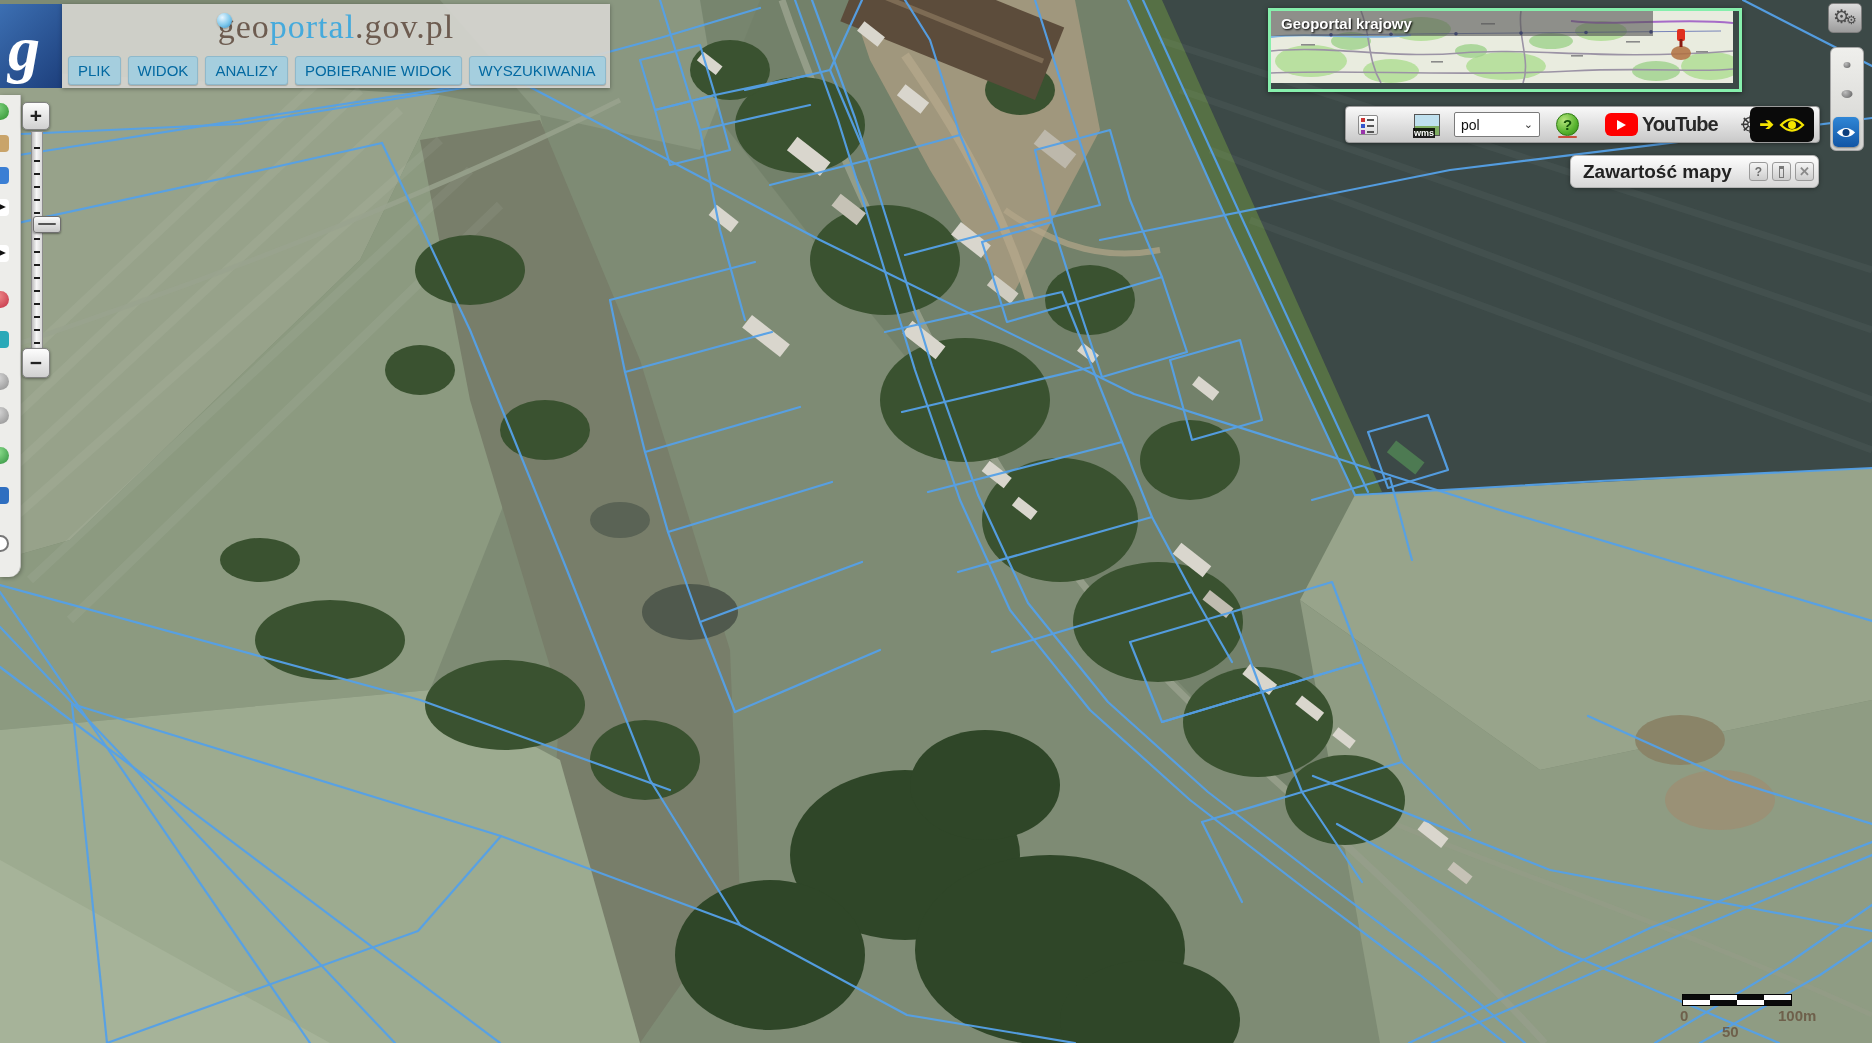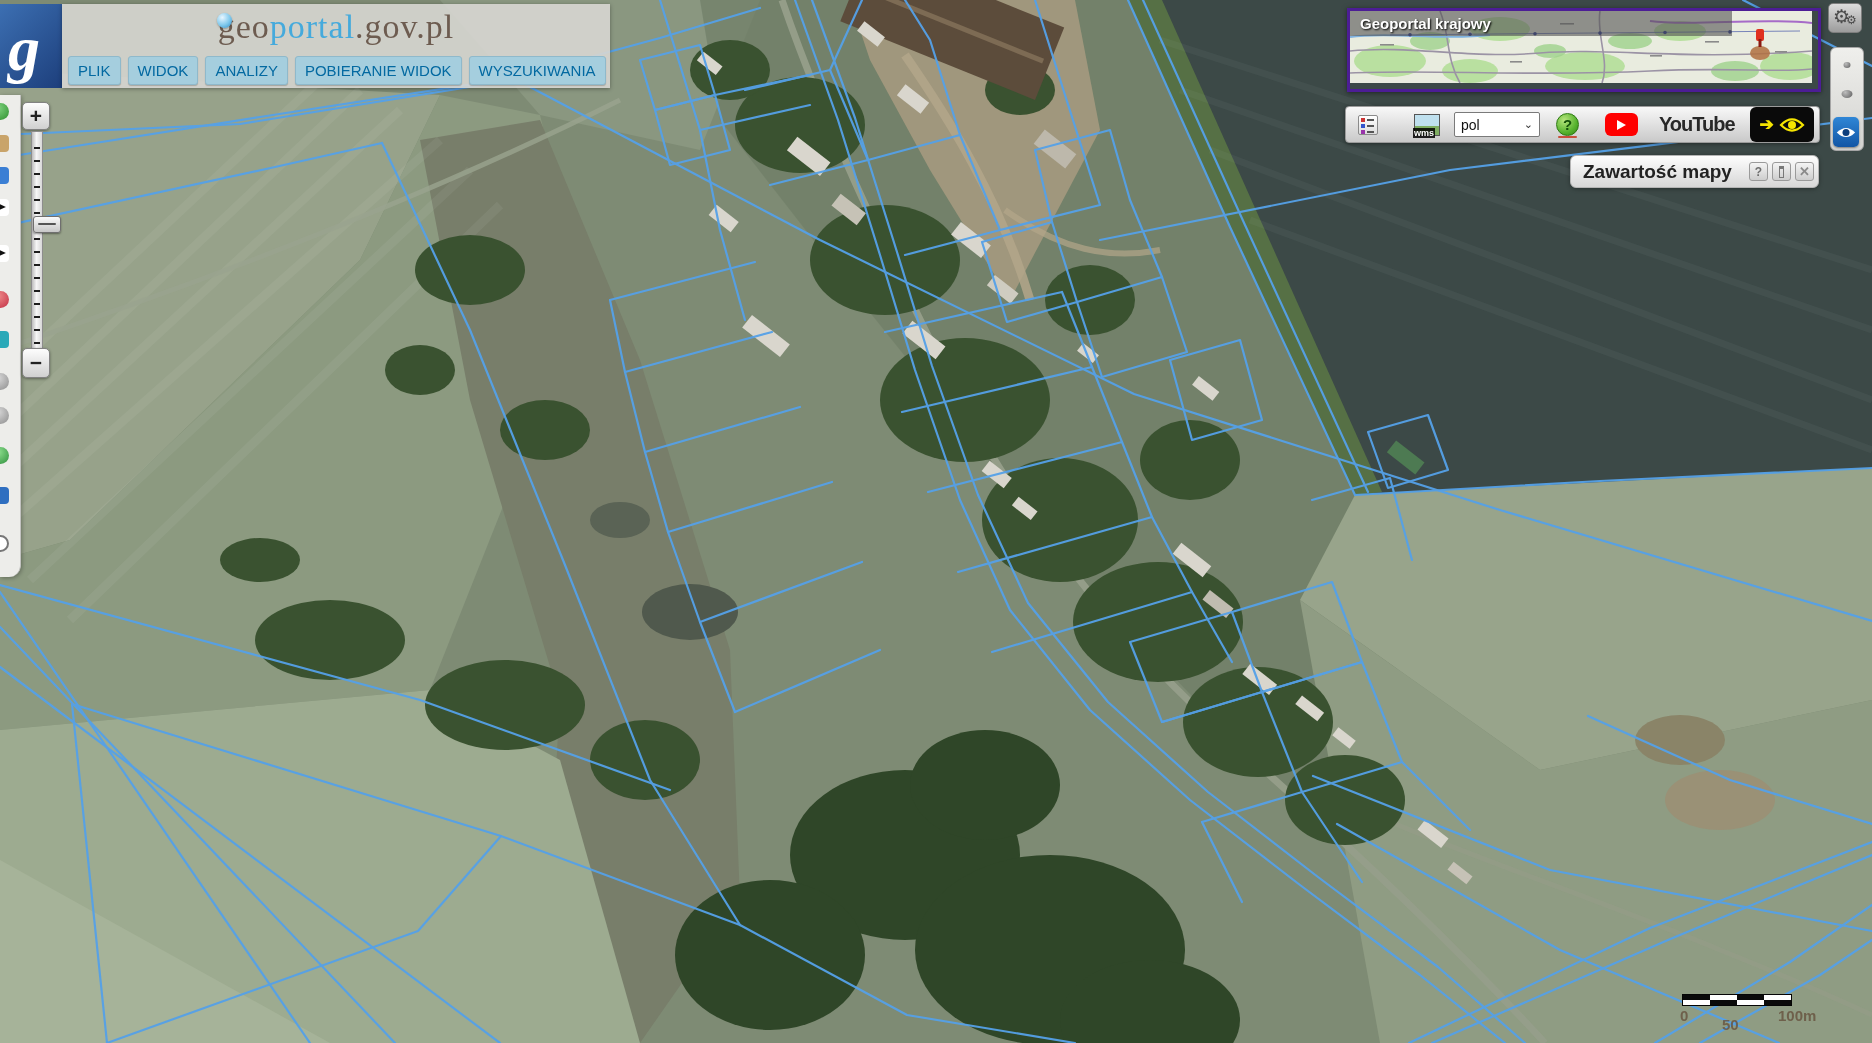--- a/index.html
+++ b/index.html
@@ -28,21 +28,21 @@
   
   .zoomer{position:absolute;left:22px;top:102px;z-index:25;}
   .zbtn{position:absolute;left:0;width:28px;height:28px;background:linear-gradient(#fdfdfd,#d0d0d0);border:1px solid #828282;border-radius:5px;font:bold 21px "Liberation Sans",sans-serif;color:#222;display:flex;align-items:center;justify-content:center;cursor:pointer;box-shadow:0 1px 3px rgba(0,0,0,.4);}
   .zbtn.minus{top:246px;height:30px;}
   .ztrack{position:absolute;left:9px;top:29px;width:10px;height:218px;background:linear-gradient(to right,#bdbdbd,#f6f6f6 45%,#d7d7d7);border:1px solid #8d8d8d;}
   .zticks{position:absolute;left:2px;top:4px;width:6px;height:210px;background:repeating-linear-gradient(to bottom,transparent 0 11px,#1d1d1d 11px 13px);}
   .zhandle{position:absolute;left:1px;top:84px;width:26px;height:15px;background:linear-gradient(#fbfbfb,#c7c7c7);border:1px solid #6f6f6f;border-radius:3px;cursor:grab;box-shadow:0 1px 2px rgba(0,0,0,.4);}
   .zhandle:after{content:"";position:absolute;left:4px;right:4px;top:6px;height:2px;background:#555;border-radius:1px;}
 
   
-  .overview{position:absolute;left:1347px;top:8px;width:468px;height:78px;border:3px solid #4c1d95;box-shadow:0 1px 5px rgba(0,0,0,.5);z-index:30;}
+  .overview{position:absolute;left:1268px;top:8px;width:468px;height:78px;border:3px solid #86efac;box-shadow:0 1px 5px rgba(0,0,0,.5);z-index:30;}
   .overview svg{position:absolute;left:0;top:0;}
   .ov-title{position:absolute;left:0;top:0;right:86px;height:25px;background:rgba(82,82,82,.6);color:#fff;font-weight:bold;font-size:15px;line-height:25px;padding-left:10px;text-shadow:1px 1px 2px #000;}
 
   
   .gear-btn{position:absolute;left:1828px;top:3px;width:34px;height:30px;border:1px solid #7e7e7e;border-radius:5px;background:linear-gradient(#dcdcdc,#9c9c9c);z-index:30;cursor:pointer;color:#4b4b4b;}
   .gear-btn .g1{position:absolute;left:4px;top:1px;font-size:19px;}
   .gear-btn .g2{position:absolute;left:17px;top:9px;font-size:12px;}
   .side-col{position:absolute;left:1830px;top:47px;width:32px;height:102px;border:1px solid #a5a5a5;border-radius:6px;background:linear-gradient(#efefec,#d3d3d0);z-index:30;}
   .side-dot{position:absolute;left:50%;transform:translateX(-50%);border-radius:50%;background:radial-gradient(circle at 35% 30%,#bdbdbd,#5c5c5c);}
   .eye-btn{position:absolute;left:2px;bottom:3px;width:26px;height:30px;border-radius:5px;background:linear-gradient(#2f86d6,#1256a5);display:flex;align-items:center;justify-content:center;cursor:pointer;box-shadow:0 1px 2px rgba(0,0,0,.4);}
@@ -52,21 +52,21 @@
   .legend-ic{margin-left:12px;width:20px;height:20px;background:linear-gradient(#fff,#dcdcdc);border:1px solid #8a8a8a;border-radius:2px;padding:2px 2px;box-sizing:border-box;cursor:pointer;}
   .legend-row{display:flex;align-items:center;gap:2px;margin-bottom:2px;}
   .legend-sq{width:4px;height:4px;}
   .legend-bar{width:7px;height:2px;background:#555;}
   .wms-ic{margin-left:36px;position:relative;width:24px;height:20px;background:linear-gradient(#bfe0ee 0 55%,#7fae62 55% 100%);border:1px solid #555;cursor:pointer;}
   .wms-txt{position:absolute;left:-2px;bottom:-3px;font:bold 9px "Liberation Sans",sans-serif;color:#fff;background:rgba(0,0,0,.85);padding:0 1px;letter-spacing:0;}
   .lang-sel{margin-left:14px;width:72px;height:23px;background:#fff;border:1px solid #7a7a7a;border-radius:2px;display:flex;align-items:center;justify-content:space-between;padding:0 6px;font-size:14px;color:#111;cursor:pointer;}
   .lang-chev{font-size:11px;color:#333;}
   .help-btn{margin-left:16px;position:relative;width:23px;height:23px;border-radius:50%;background:radial-gradient(circle at 35% 30%,#b8e67e,#57b32e 60%,#2f8414);border:1px solid #2d7a12;color:#14500a;font:bold 15px "Liberation Sans",sans-serif;display:flex;align-items:center;justify-content:center;cursor:pointer;}
   .help-btn:after{content:"";position:absolute;left:1px;right:1px;bottom:-3px;height:2px;background:#c94f3c;border-radius:1px;}
-  .yt{margin-left:26px;display:flex;align-items:center;gap:21px;cursor:pointer;}
+  .yt{margin-left:26px;display:flex;align-items:center;gap:4px;cursor:pointer;}
   .yt-play{width:33px;height:23px;background:#ff0000;border-radius:6px;display:flex;align-items:center;justify-content:center;}
   .yt-tri{width:0;height:0;border-left:9px solid #fff;border-top:5px solid transparent;border-bottom:5px solid transparent;}
   .yt-word{font-weight:bold;font-size:20px;letter-spacing:-1px;color:#282828;}
   .wheel-ic{margin-left:22px;font-size:24px;color:#3a3a3a;line-height:1;cursor:pointer;}
   .a11y-box{position:absolute;right:5px;top:0;width:64px;height:35px;background:#0a0a0a;border-radius:6px;display:flex;align-items:center;justify-content:center;gap:5px;cursor:pointer;}
   .a11y-arrow{color:#f5e400;font-size:17px;font-weight:bold;line-height:1;}
 
   
   .mc-panel{position:absolute;left:1570px;top:155px;width:247px;height:31px;background:linear-gradient(#fdfdfd,#d7d7d7);border:1px solid #b5b5b5;border-radius:6px;display:flex;align-items:center;z-index:30;box-shadow:0 1px 4px rgba(0,0,0,.35);}
   .mc-title{font-weight:bold;font-size:19px;color:#222;margin-left:12px;flex:1;}
@@ -74,21 +74,21 @@
   .mc-max{width:10px;height:8px;border:1.5px solid #787878;border-top-width:3px;}
   .mc-x{font-size:13px;color:#8a8a8a;}
 
   
   .scalebar{position:absolute;left:1682px;top:994px;z-index:20;}
   .sb-bar{width:108px;height:10px;border:1px solid #050505;display:grid;grid-template-columns:repeat(4,1fr);grid-template-rows:1fr 1fr;}
   .sb-bar div{background:#fff;}
   .sb-bar div:nth-child(1),.sb-bar div:nth-child(3),.sb-bar div:nth-child(6),.sb-bar div:nth-child(8){background:#0a0a0a;}
   .sb-labels{position:relative;height:18px;font:bold 15px "Liberation Sans",sans-serif;color:rgba(104,86,66,.85);}
   .sb-l0{position:absolute;left:-2px;top:1px;}
-  .sb-l50{position:absolute;left:40px;top:10px;}
+  .sb-l50{position:absolute;left:40px;top:17px;}
   .sb-l100{position:absolute;left:96px;top:1px;}
 </style>
 </head>
 <body>
 
 <div id="screen">
 
   <svg id="map-svg" width="1872" height="1043" viewBox="0 0 1872 1043">
     <rect width="1872" height="1043" fill="#7e8b74"></rect>
 

